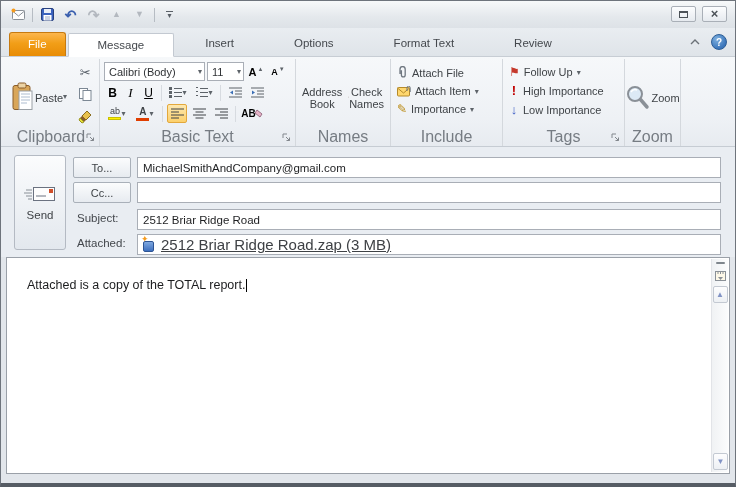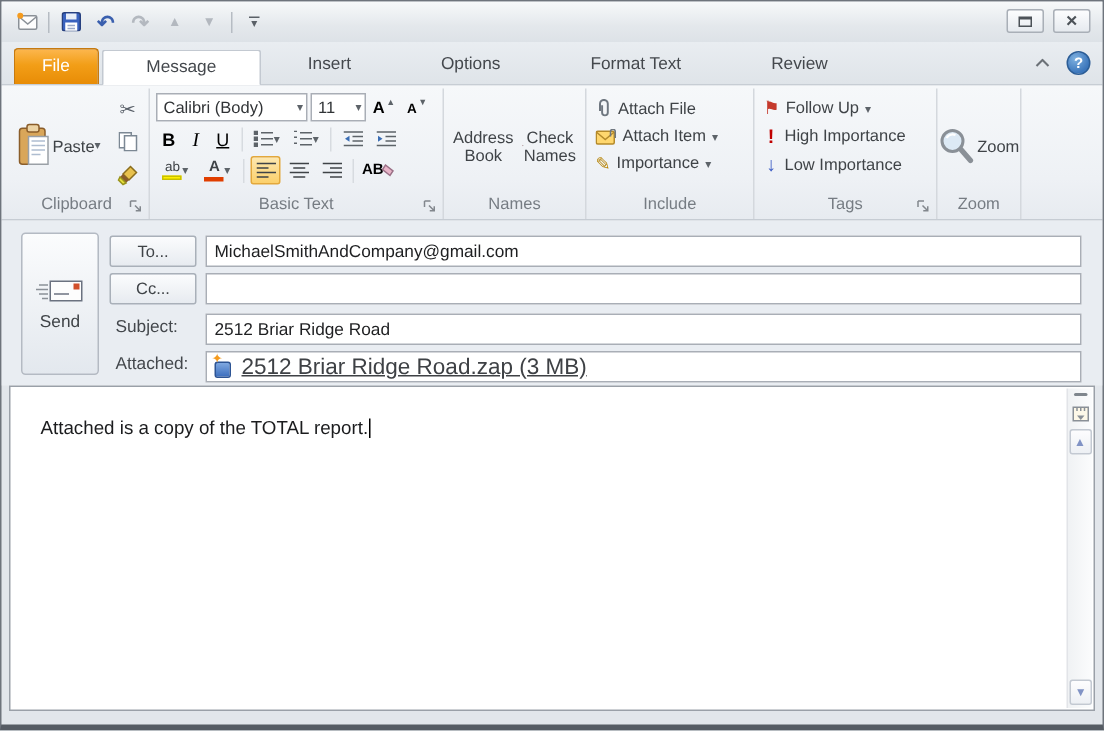--- a/index.html
+++ b/index.html
@@ -53,21 +53,21 @@
   .help-btn{ width:16px; height:16px; border-radius:50%; background:radial-gradient(circle at 35% 30%,#7fb1e0,#3c76bb 70%);
     border:1px solid #2c5d96; color:#fff; font-size:10px; font-weight:bold; display:flex; align-items:center; justify-content:center; }
   
   .ribbon{
     position:absolute; top:56px; left:0; right:0; height:90px;
     background:linear-gradient(#f6f8fa,#eef1f5 70%,#e7ebf0);
     border-bottom:1px solid #c6ccd3; display:flex; padding:2px 0 0 2px;
   }
   .rgroup{ position:relative; border-right:1px solid #d4d8dd; display:flex; flex-direction:column; }
   .rgroup-content{ flex:1; display:flex; padding:3px 4px 0 4px; }
-  .rgroup-label{ height:17px; text-align:center; font-size:11px; color:#767c83; line-height:15px; position:relative; }
+  .rgroup-label{ height:17px; text-align:center; font-size:16px; color:#767c83; line-height:15px; position:relative; }
   .launcher{ position:absolute; right:3px; bottom:3px; width:10px; height:10px; }
   .bigbtn{ display:flex; flex-direction:row; align-items:center; justify-content:flex-start;
     border:1px solid transparent; border-radius:2px; padding:3px 3px 1px 3px; font-size:11px; color:#3f4347; cursor:default; }
   .bigbtn .lbl{ line-height:12px; text-align:center; margin-top:2px; }
   .dd{ font-size:8px; color:#5d6369; line-height:7px; }
   .smallbtn{ display:flex; align-items:center; gap:4px; font-size:11px; color:#3f4347; padding:1px 2px; border-radius:2px; cursor:default; }
   .iconbtn{ width:20px; height:19px; display:flex; align-items:center; justify-content:center; border:1px solid transparent; border-radius:2px; cursor:default; }
   .selected{ background:linear-gradient(#fde8b0,#fcd06b); border:1px solid #e3a83c; }
   .row{ display:flex; align-items:center; gap:2px; margin-bottom:2px; }
   .vsep{ width:1px; height:16px; background:#d7dbe0; margin:0 2px; }

